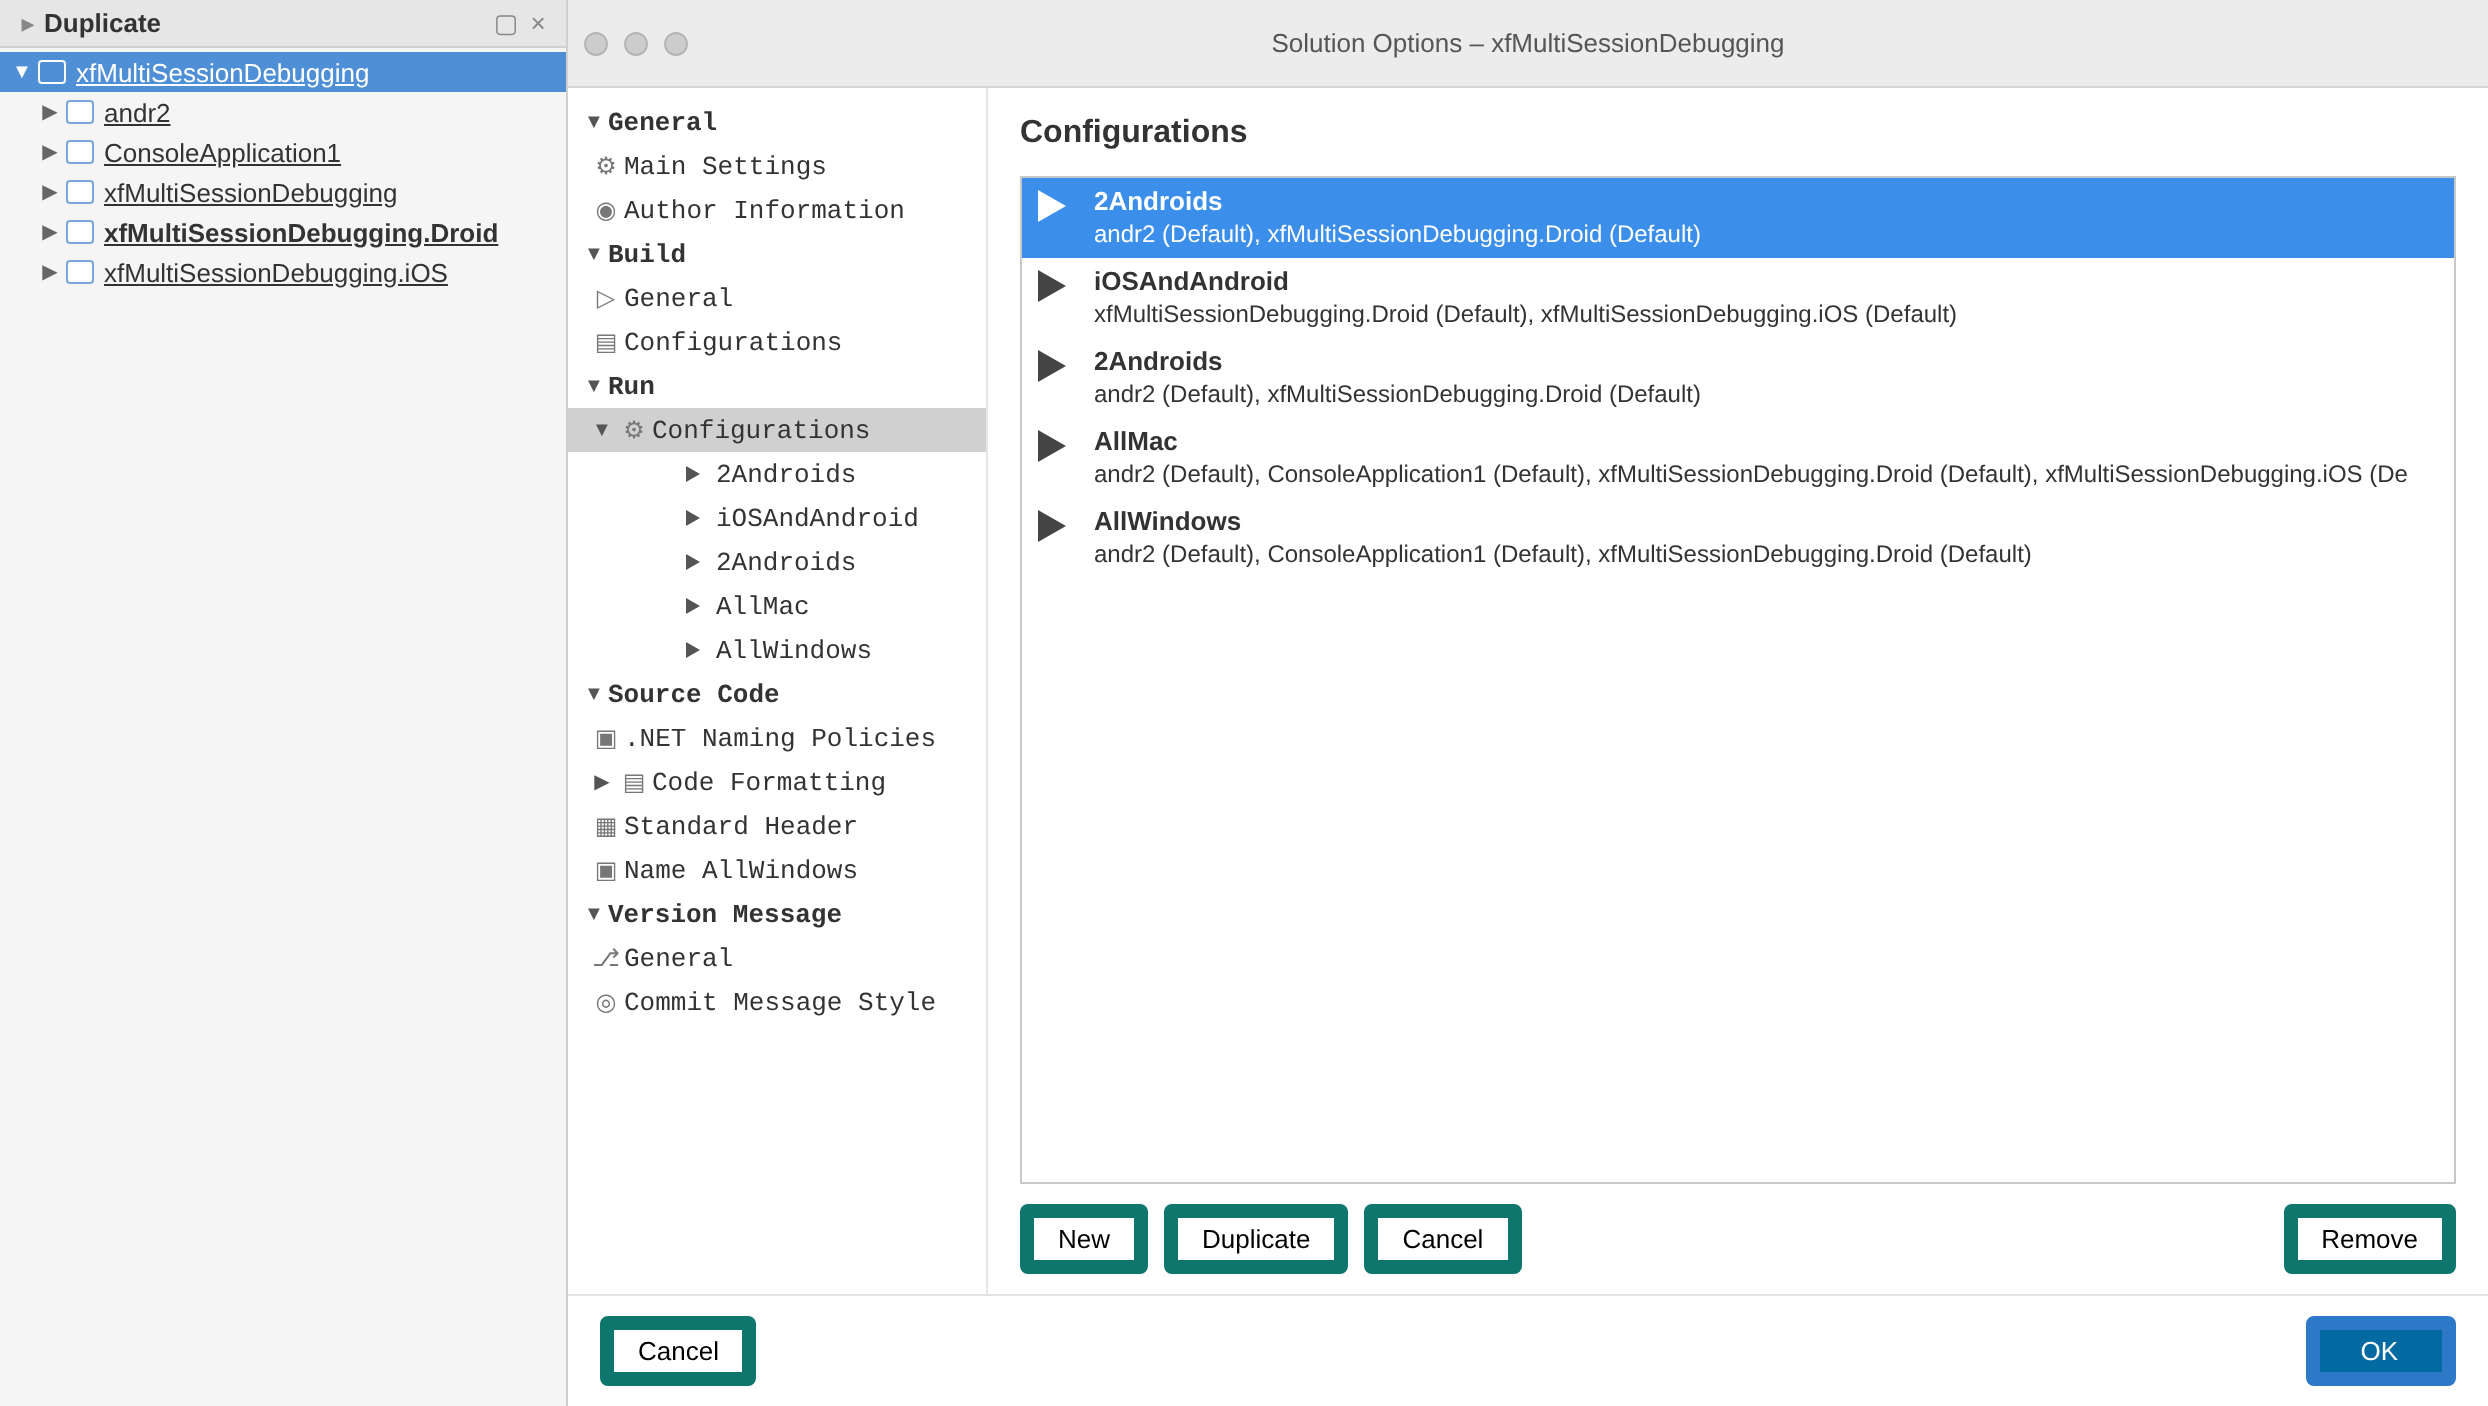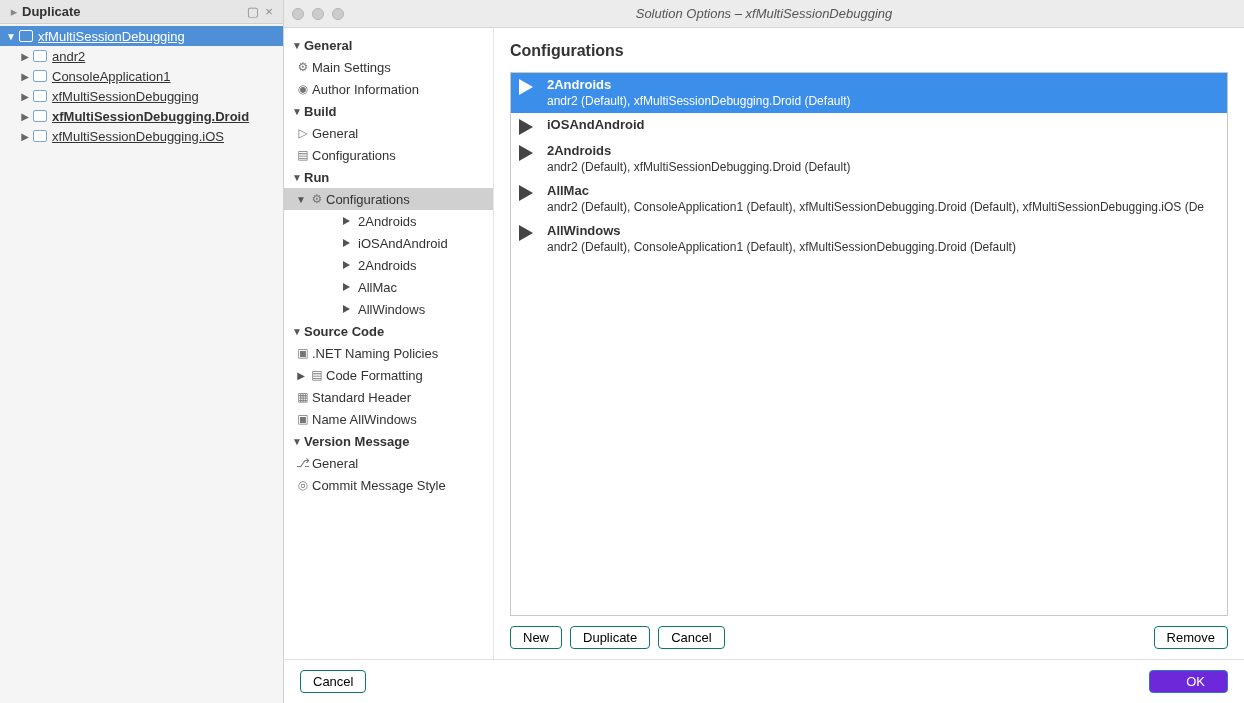--- a/index.html
+++ b/index.html
@@ -19,60 +19,60 @@
 .tree-row.selected .chevron { color: #fff; }
 .tree-row .proj-icon { width: 16px; height: 14px; margin-right: 4px; display:inline-flex; align-items:center; justify-content:center; }
 .tree-row .proj-icon::before { content:""; display:block; width:12px; height:10px; border:1px solid #7aa7d9; border-radius:2px; background:#fff; }
 .tree-row.selected .proj-icon::before { border-color:#fff; background:transparent; }
 .tree-row .label { white-space: nowrap; text-decoration: underline; }
 .tree-row .label.bold { font-weight: 600; }
 .indent-1 { padding-left: 18px; }
 
 
 .dialog { flex: 1; display: flex; flex-direction: column; background: #fff; }
-.titlebar { height: 28px; background: #ececec; border-bottom: 1px solid #d6d6d6; display: flex; align-items: center; position: relative; font-style: italic; }
+.titlebar { height: 44px; background: #ececec; border-bottom: 1px solid #d6d6d6; display: flex; align-items: center; position: relative; }
 .traffic { position: absolute; left: 8px; display: flex; gap: 8px; }
 .traffic span { width: 12px; height: 12px; border-radius: 50%; background: #ccc; border:1px solid #b5b5b5; display:block; }
 .titlebar .wtitle { flex:1; text-align:center; color:#555; }
 
 .dialog-body { flex:1; display:flex; overflow:hidden; }
 
 
 .options-nav { width: 210px; border-right: 1px solid #e6e6e6; overflow:auto; padding-top: 6px; }
 .nav-row { display:flex; align-items:center; height: 22px; padding-left: 6px; cursor: default; }
 .nav-row.section { font-weight: 600; }
 .nav-row.selected { background: #d0d0d0; }
 .nav-row .chev { width: 14px; font-size:10px; color:#555; text-align:center; }
 .nav-row .nicon { width:18px; text-align:center; color:#777; font-size:12px; }
 .nav-row.ind1 { padding-left: 10px; }
 .nav-row.ind3 { padding-left: 56px; }
-.nav-row .nlabel { white-space:nowrap; }
+.nav-row .nlabel { white-space:nowrap;font-family:Liberation Mono, monospace; }
 .play-ico { display:inline-block; width:0; height:0; border-left:7px solid #555; border-top:4px solid transparent; border-bottom:4px solid transparent; margin-left:3px; margin-right:6px; }
 .nav-row .play-wrap { width:18px; display:flex; align-items:center; }
 
 
 .options-main { flex:1; display:flex; flex-direction:column; padding: 14px 16px 10px 16px; overflow:hidden; }
 .options-main h2 { font-size: 16px; font-weight: 600; margin-bottom: 12px; }
 .config-list { flex:1; border:1px solid #c8c8c8; overflow:auto; }
 .config-item { display:flex; align-items:flex-start; padding: 4px 8px; border-bottom: 0; }
 .config-item.selected { background:#3b8ee9; color:#fff; }
 .config-item .big-play { width:22px; margin-top:2px; margin-right:6px; }
 .config-item .big-play::before { content:""; display:block; width:0; height:0; border-left:14px solid #444; border-top:8px solid transparent; border-bottom:8px solid transparent; }
 .config-item.selected .big-play::before { border-left-color:#fff; }
 .config-item .c-title { font-weight:600; line-height:16px; }
 .config-item .c-sub { font-size:12px; line-height:16px; white-space:nowrap; overflow:hidden;text-align:center; }
 .config-item .c-text { display:flex; flex-direction:column; overflow:hidden; }
 
 .config-actions { display:flex; gap:8px; margin-top:10px; }
 .config-actions .spacer { flex:1; }
-.btn { background:#fff; border:1px solid #0f766e; border-radius:4px; padding: 3px 12px; cursor:default; }
+.btn { background:#fff; border:7px solid #0f766e; border-radius:4px; padding: 3px 12px; cursor:default; }
 
 
 .dialog-footer { border-top:1px solid #e2e2e2; padding:10px 16px; display:flex; justify-content:space-between; gap:10px; }
-.btn.primary { background:#6d28d9; border-color:#2e78c8; color:#fff; padding-left:36px; padding-right:22px; }
+.btn.primary { background:#0369a1; border-color:#2e78c8; color:#fff; padding-left:20px; padding-right:22px; }
 </style>
 </head>
 <body>
 
 <div class="solution-panel">
   <div class="solution-header">
     <span class="icon">▸</span>
     <span class="title">Duplicate</span>
     <span class="icon">▢</span>
     <span class="icon">×</span>
@@ -238,20 +238,21 @@
             <span class="big-play"></span>
             <span class="c-text">
               <span class="c-title">2Androids</span>
               <span class="c-sub">andr2 (Default), xfMultiSessionDebugging.Droid (Default)</span>
             </span>
           </div>
           <div class="config-item">
             <span class="big-play"></span>
             <span class="c-text">
               <span class="c-title">iOSAndAndroid</span>
+              <span class="c-sub">xfMultiSessionDebugging.Droid (Default), xfMultiSessionDebugging.iOS (Default)</span>
             </span>
           </div>
           <div class="config-item">
             <span class="big-play"></span>
             <span class="c-text">
               <span class="c-title">2Androids</span>
               <span class="c-sub">andr2 (Default), xfMultiSessionDebugging.Droid (Default)</span>
             </span>
           </div>
           <div class="config-item">

